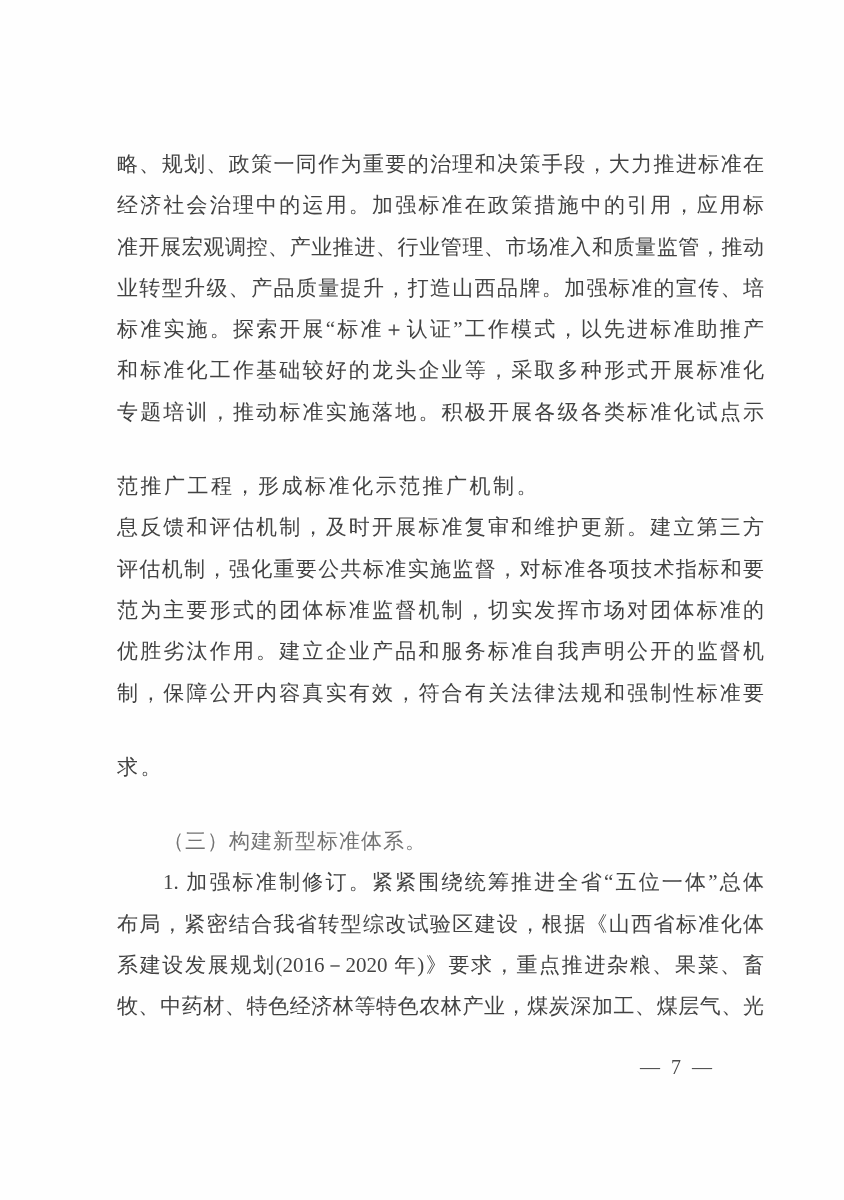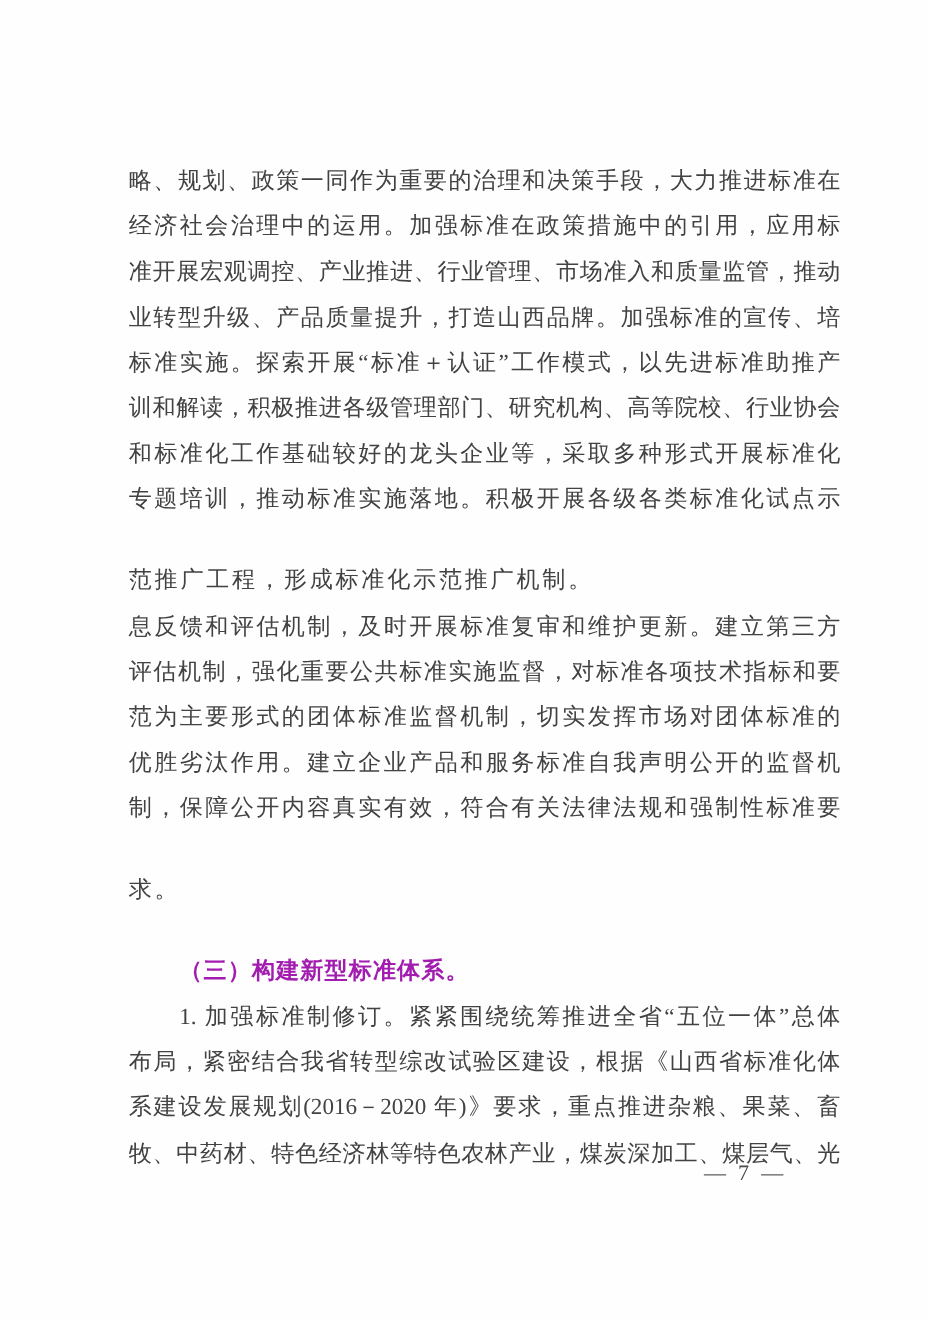--- a/index.html
+++ b/index.html
@@ -37,44 +37,43 @@
   }
   .plain {
     text-align: left;
     letter-spacing: 2.5px;
     margin-top: 33px;
   }
   .indent {
     text-indent: 46px;
   }
   .heading {
-    font-weight: 700;
+    font-weight: 400;
     letter-spacing: 1px;
-    color: #a21caf;
+    color: #737373;
   }
   .page-number {
     position: absolute;
     left: 640px;
     top: 1056px;
     font-size: 20px;
     letter-spacing: 3px;
     color: #4a4a4a;
   }
 </style>
 </head>
 <body>
 
 <div class="page">
   <div class="text-block">
     <div class="line just">略、规划、政策一同作为重要的治理和决策手段，大力推进标准在</div>
     <div class="line just">经济社会治理中的运用。加强标准在政策措施中的引用，应用标</div>
     <div class="line just">准开展宏观调控、产业推进、行业管理、市场准入和质量监管，推动</div>
     <div class="line just">业转型升级、产品质量提升，打造山西品牌。加强标准的宣传、培</div>
     <div class="line just">标准实施。探索开展“标准＋认证”工作模式，以先进标准助推产</div>
-    <div class="line just">训和解读，积极推进各级管理部门、研究机构、高等院校、行业协会</div>
     <div class="line just">和标准化工作基础较好的龙头企业等，采取多种形式开展标准化</div>
     <div class="line just">专题培训，推动标准实施落地。积极开展各级各类标准化试点示</div>
     <div class="line plain">范推广工程，形成标准化示范推广机制。</div>
     <div class="line just">息反馈和评估机制，及时开展标准复审和维护更新。建立第三方</div>
     <div class="line just">评估机制，强化重要公共标准实施监督，对标准各项技术指标和要</div>
     <div class="line just">范为主要形式的团体标准监督机制，切实发挥市场对团体标准的</div>
     <div class="line just">优胜劣汰作用。建立企业产品和服务标准自我声明公开的监督机</div>
     <div class="line just">制，保障公开内容真实有效，符合有关法律法规和强制性标准要</div>
     <div class="line plain">求。</div>
     <div class="line plain indent heading">（三）构建新型标准体系。</div>

